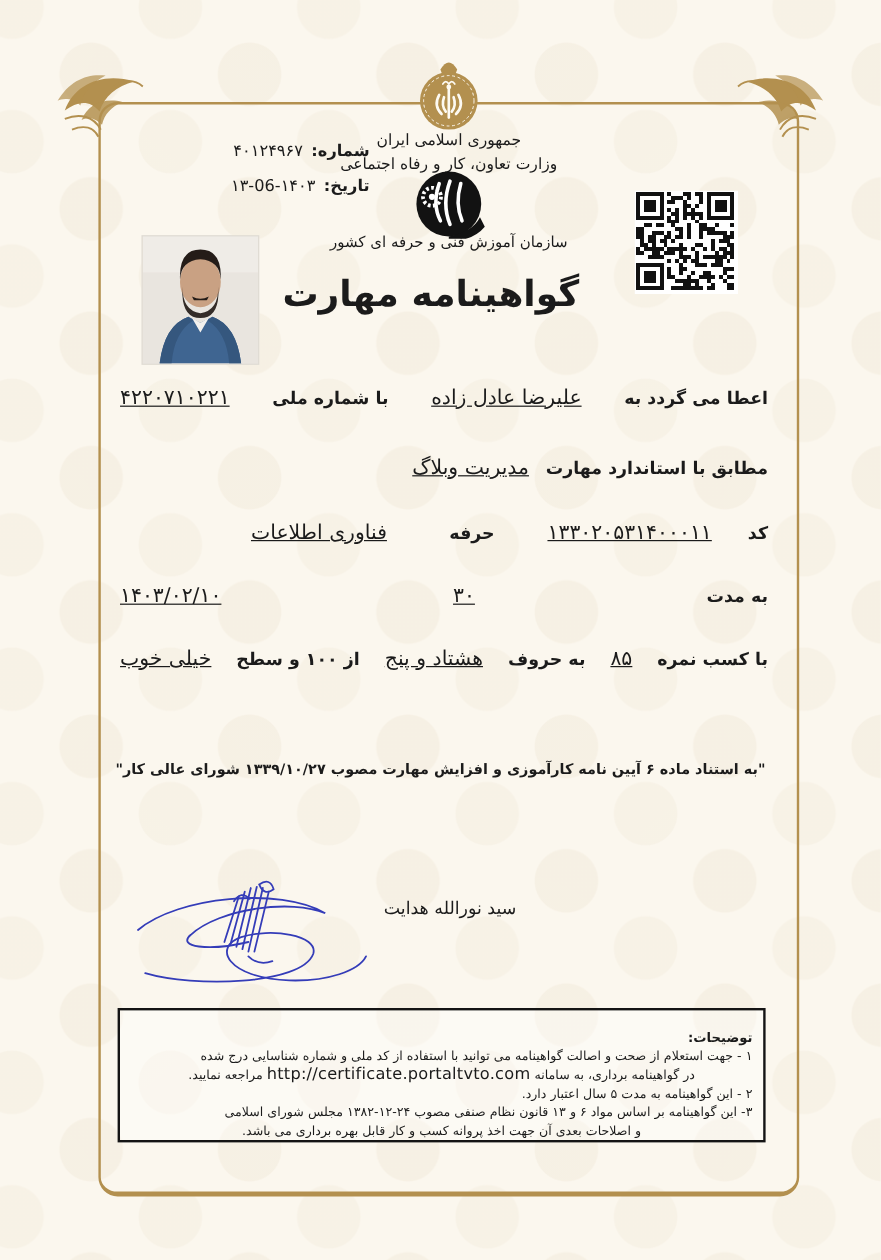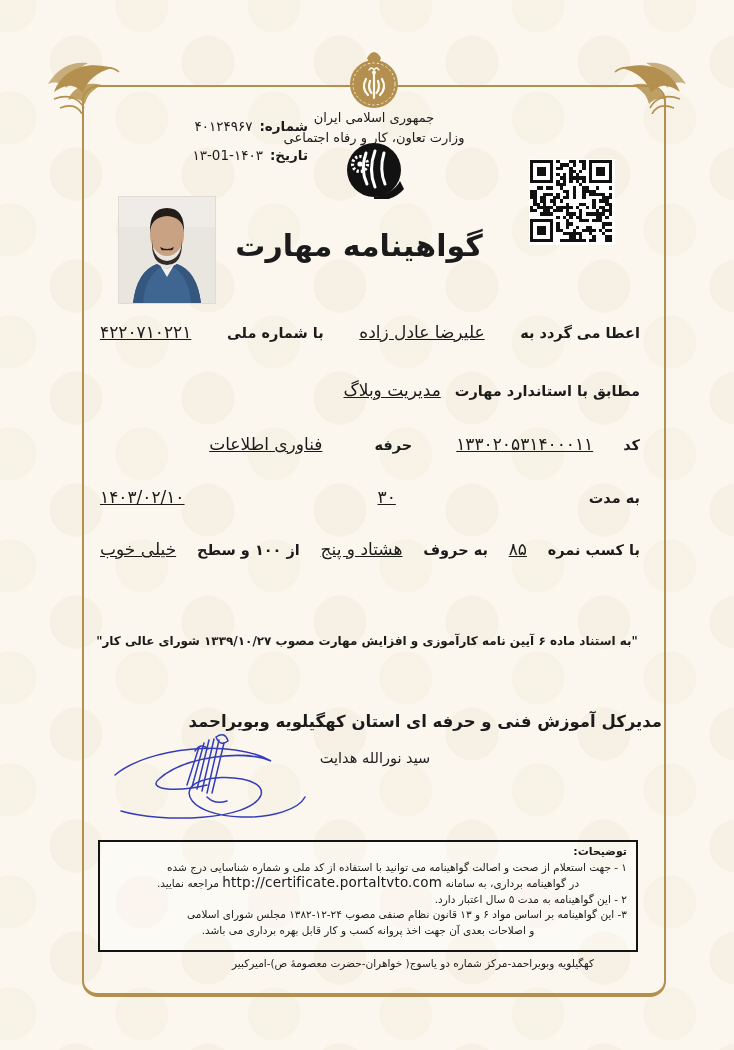--- a/index.html
+++ b/index.html
@@ -42,21 +42,21 @@
     left:84px;top:634px;width:566px;text-align:center;white-space:nowrap;
     font-weight:bold;font-size:12px;
   }
   .director{
     left:70px;top:712px;width:592px;text-align:right;direction:rtl;white-space:nowrap;
     font-weight:bold;font-size:16.5px;
   }
   .sig-name{left:230px;top:750px;width:290px;text-align:center;font-size:14.5px;}
   .notes-box{
     left:98px;top:840px;width:540px;height:112px;box-sizing:border-box;
-    border:2px solid #141414;padding:2px 9px 4px 9px;direction:rtl;
+    border:2px solid #141414;padding:15px 9px 4px 9px;direction:rtl;
     font-size:10.5px;line-height:15.5px;background:rgba(255,255,255,0.35);
   }
   .notes-box .nline{text-align:right;white-space:nowrap;overflow:hidden;}
   .notes-box .ncenter{text-align:center;}
   .notes-heading{font-weight:bold;font-size:11px;}
   .url{direction:ltr;unicode-bidi:embed;font-size:13.5px;letter-spacing:.2px;}
   .footer-line{left:200px;top:957px;width:426px;text-align:center;direction:rtl;font-size:10.5px;white-space:nowrap;}
   .photo-box{left:118px;top:196px;width:96px;height:106px;border:1px solid #e0dcd4;background:#e9e5df;}
   .qr-box{left:529px;top:159px;width:84px;height:84px;background:#fff;padding:1px;}
   .logo-box{left:337px;top:141px;width:74px;height:58px;}
@@ -117,35 +117,36 @@
   <div class="abs hdr-txt center" style="top:128px">وزارت تعاون، کار و رفاه اجتماعی</div>
   <div class="abs hdr-txt center" style="top:108px">جمهوری اسلامی ایران</div>
 
   <div class="abs serial-block">
     <div class="serial-line">
       <span class="lbl">شماره:</span>
       <span class="num">۴۰۱۲۴۹۶۷</span>
     </div>
     <div class="serial-line">
       <span class="lbl">تاریخ:</span>
-      <span class="num rtl">۱۳-01-۱۴۰۳</span>
+      <span class="num rtl">۱۳-06-۱۴۰۳</span>
     </div>
   </div>
 
   <svg class="abs logo-box" viewBox="0 0 74 58">
     <circle cx="37" cy="29" r="27" fill="#121212"></circle>
     <path d="M37,56 q20,-4 26,-16 l4,8 q-10,12 -30,12Z" fill="#121212"></path>
     <g stroke="#fff" stroke-width="3" fill="none" stroke-linecap="round">
       <path d="M29,12 q-6,17 1,31"></path>
       <path d="M38,10 q-7,19 0,36"></path>
       <path d="M47,12 q-5,17 1,31"></path>
     </g>
     <circle cx="23" cy="23" r="7.5" fill="none" stroke="#fff" stroke-width="3.2" stroke-dasharray="2.3,2"></circle>
     <circle cx="23" cy="23" r="2.6" fill="#fff"></circle>
   </svg>
+  <div class="abs org-line center">سازمان آموزش فنی و حرفه ای کشور</div>
 
   <div class="abs qr-box">
     <svg id="qr" width="82" height="82" viewBox="0 0 25 25" shape-rendering="crispEdges" style="display:block">
       <rect x="0" y="0" width="25" height="25" fill="#ffffff"></rect>
     <rect x="8" y="0" width="1" height="1" fill="#111"></rect>
         <rect x="12" y="0" width="1" height="1" fill="#111"></rect>
         <rect x="13" y="0" width="1" height="1" fill="#111"></rect>
         <rect x="15" y="0" width="1" height="1" fill="#111"></rect>
         <rect x="16" y="0" width="1" height="1" fill="#111"></rect>
         <rect x="9" y="1" width="1" height="1" fill="#111"></rect>
@@ -420,21 +421,20 @@
     <span class="b">با کسب نمره</span>
     <span class="v">۸۵</span>
     <span class="b">به حروف</span>
     <span class="v">هشتاد و پنج</span>
     <span class="b">از ۱۰۰ و سطح</span>
     <span class="v">خیلی خوب</span>
   </div>
 
   <div class="abs footnote rtl">"به استناد ماده ۶ آیین نامه کارآموزی و افزایش مهارت مصوب ۱۳۳۹/۱۰/۲۷ شورای عالی کار"</div>
 
-  <div class="abs director">مدیرکل آموزش فنی و حرفه ای استان کهگیلویه وبویراحمد</div>
   <div class="abs sig-name rtl">سید نورالله هدایت</div>
 
   <svg class="abs signature-svg" viewBox="0 0 220 104">
     <g stroke="#2a33b6" stroke-width="1.5" fill="none" stroke-linecap="round" opacity="0.95">
       <path d="M12,52 C45,24 130,16 168,38 C140,26 80,34 56,56 C44,66 70,70 104,62"></path>
       <path d="M18,88 C58,100 148,98 158,72 C163,56 122,50 98,58 C74,66 86,92 138,94 C170,95 196,86 202,74"></path>
       <path d="M96,24 L84,62"></path>
         <path d="M101,20 L89,64"></path>
         <path d="M106,17 L94,66"></path>
       <path d="M111,16 L99,68"></path>
@@ -452,15 +452,14 @@
     <div class="nline ncenter">
       <span>در گواهینامه برداری، به سامانه</span>
       <span class="url">http://certificate.portaltvto.com</span>
       <span>مراجعه نمایید.</span>
     </div>
     <div class="nline">۲ - این گواهینامه به مدت ۵ سال اعتبار دارد.</div>
     <div class="nline">۳- این گواهینامه بر اساس مواد ۶ و ۱۳ قانون نظام صنفی مصوب ۲۴-۱۲-۱۳۸۲ مجلس شورای اسلامی</div>
     <div class="nline ncenter">و اصلاحات بعدی آن جهت اخذ پروانه کسب و کار قابل بهره برداری می باشد.</div>
   </div>
 
-  <div class="abs footer-line">کهگیلویه وبویراحمد-مرکز شماره دو یاسوج( خواهران-حضرت معصومهٔ ص)-امیرکبیر</div>
 
 </div>
 
 </body></html>

